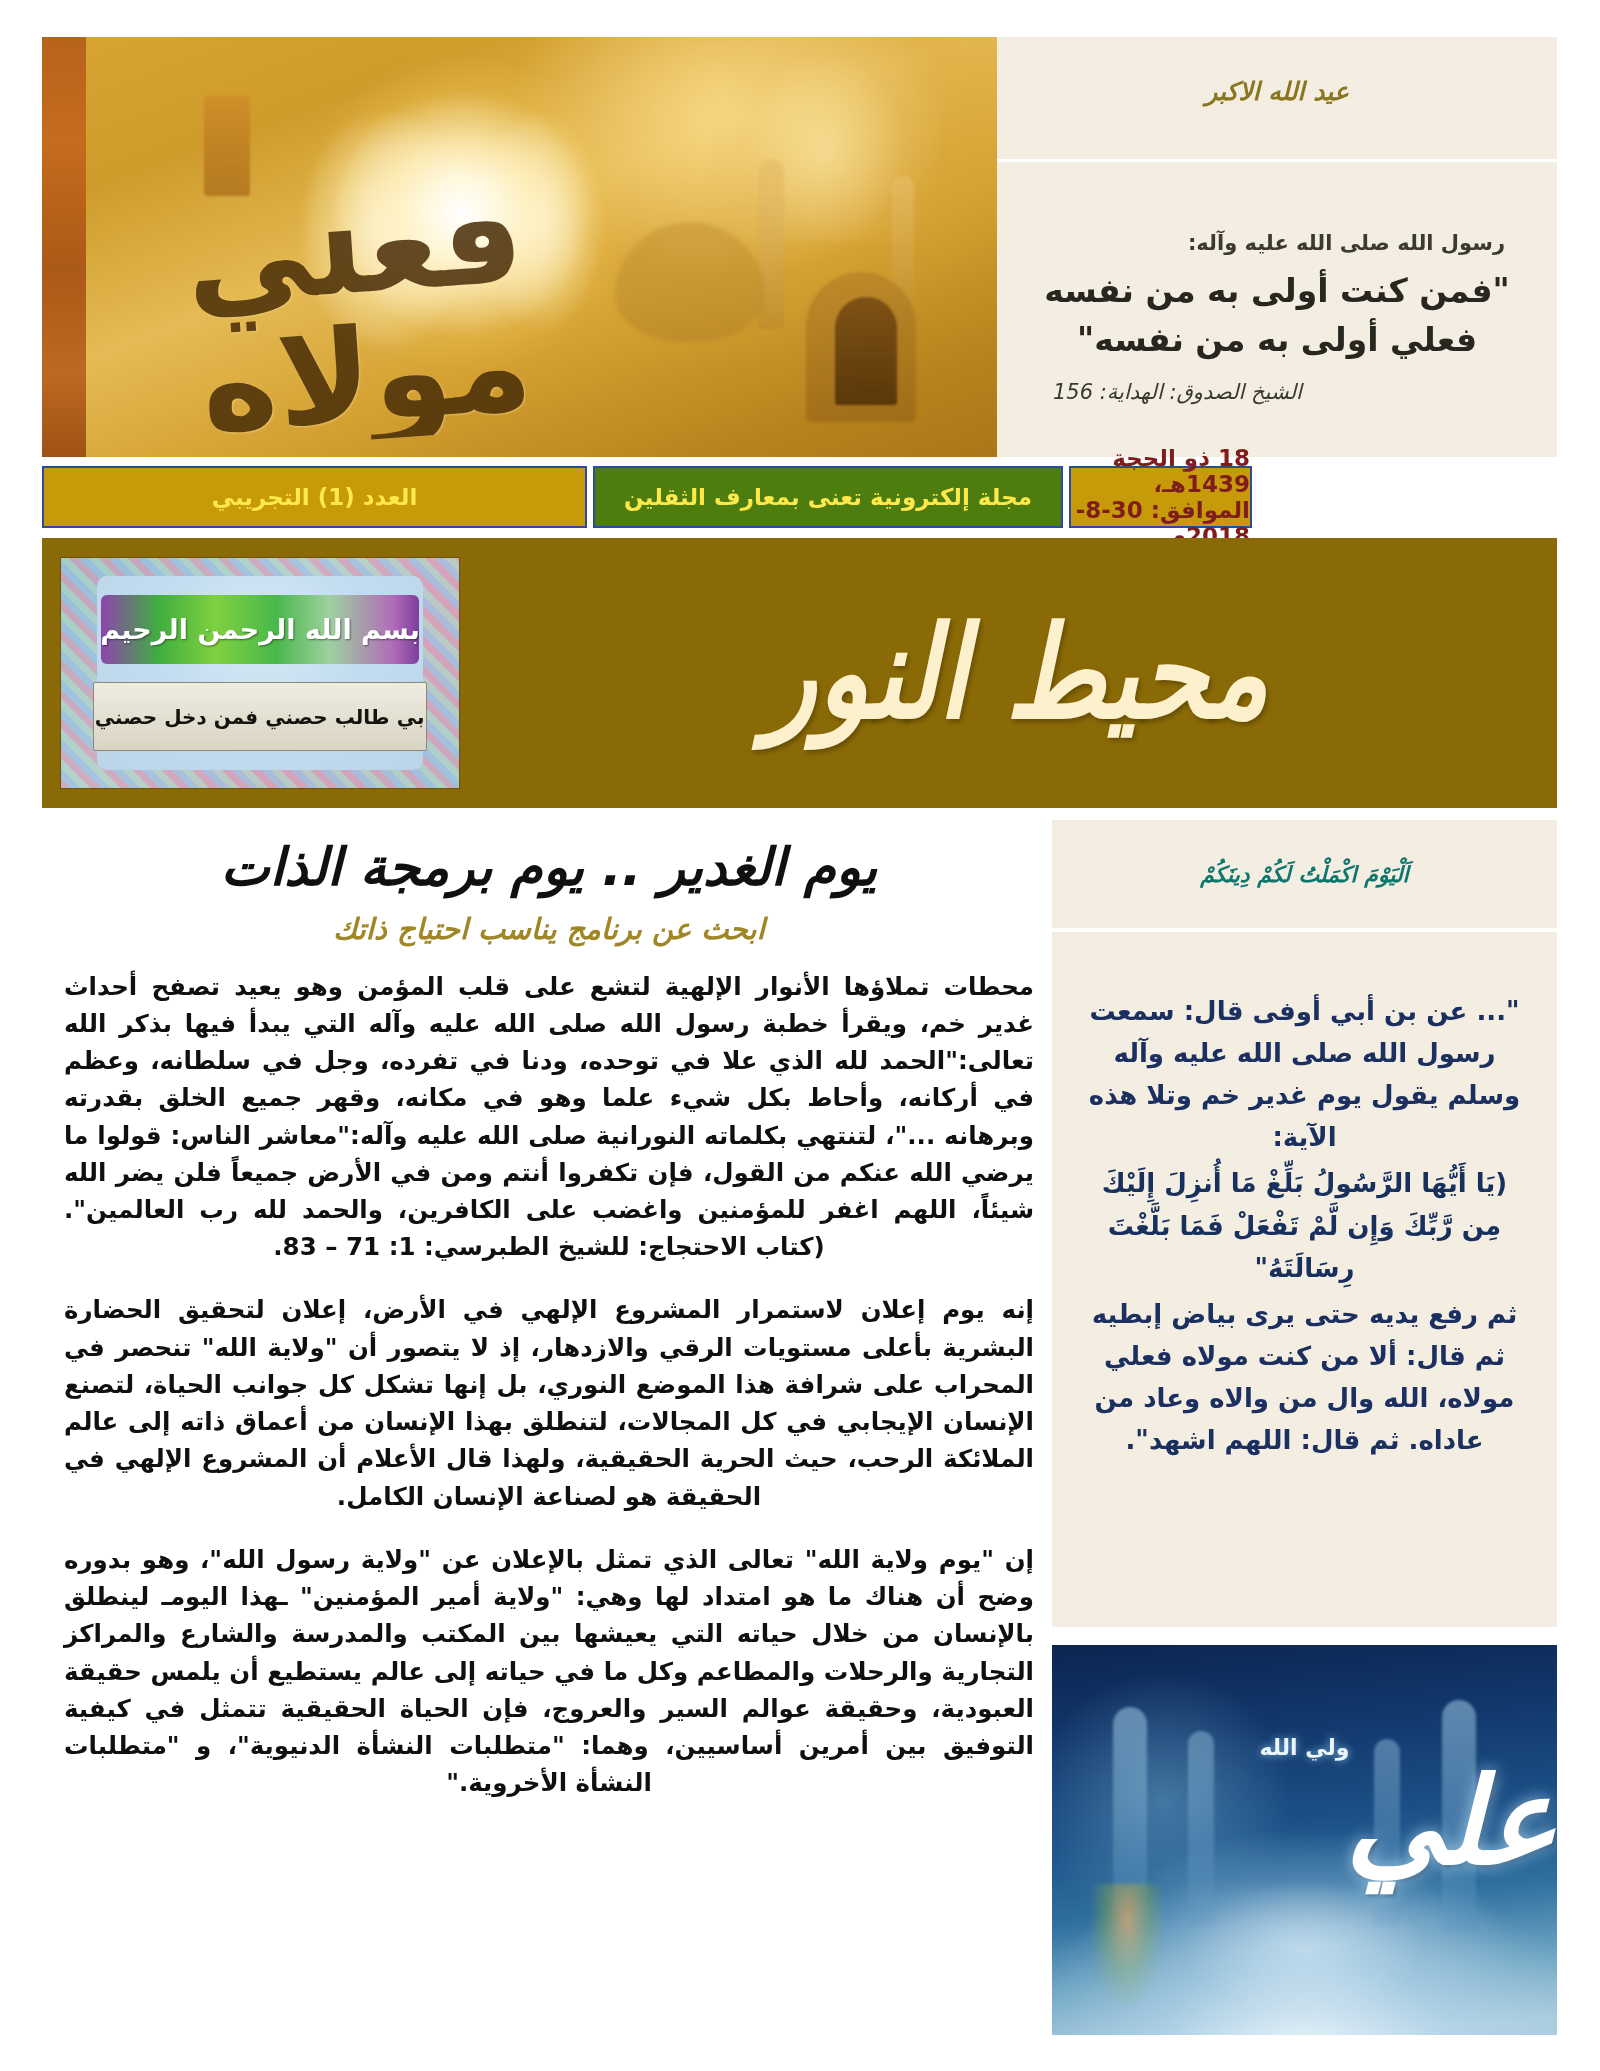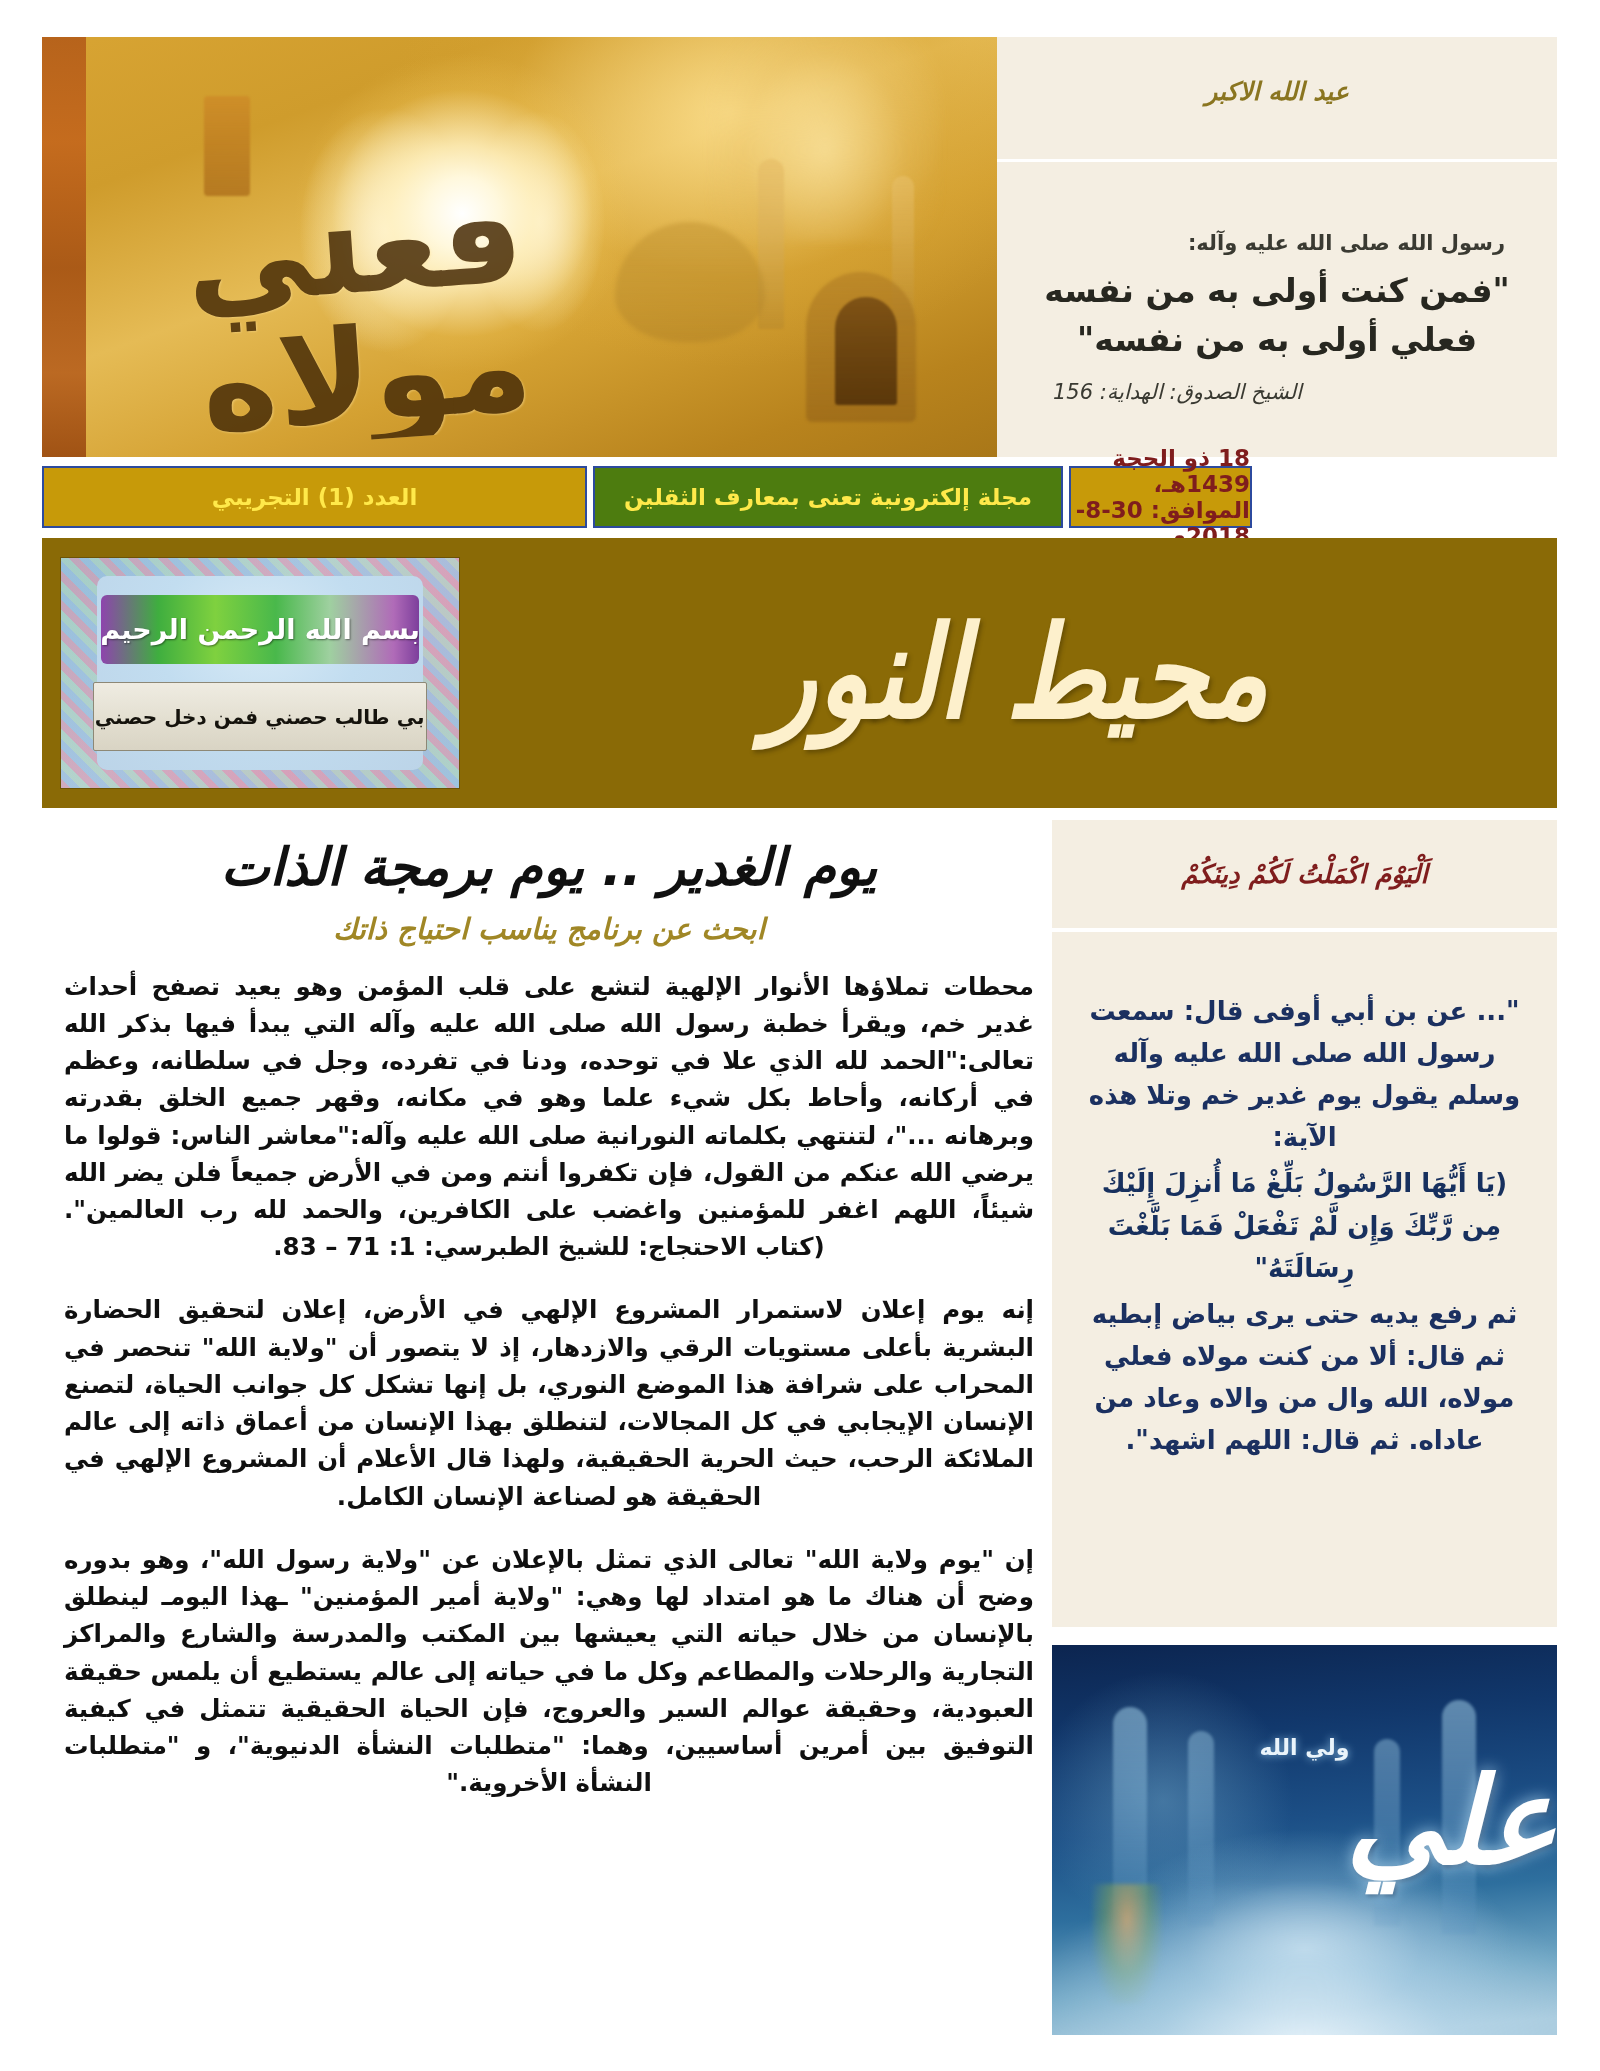--- a/index.html
+++ b/index.html
@@ -340,24 +340,24 @@
     flex-direction: column;
   }
   .sidebar-header {
     height: 108px;
     background: #f4eee2;
     display: flex;
     align-items: center;
     justify-content: center;
   }
   .sidebar-header-text {
-    font-size: 26px;
-    font-weight: bold;
-    font-style: italic;
-    color: #7f1d1d;
+    font-size: 22px;
+    font-weight: bold;
+    font-style: italic;
+    color: #0f766e;
     letter-spacing: 0.5px;
   }
   .sidebar-quote {
     background: #f4eee2;
     border-top: 4px solid #ffffff;
     padding: 58px 30px 46px 30px;
     flex: 1;
   }
   .sidebar-quote p {
     font-size: 26px;

